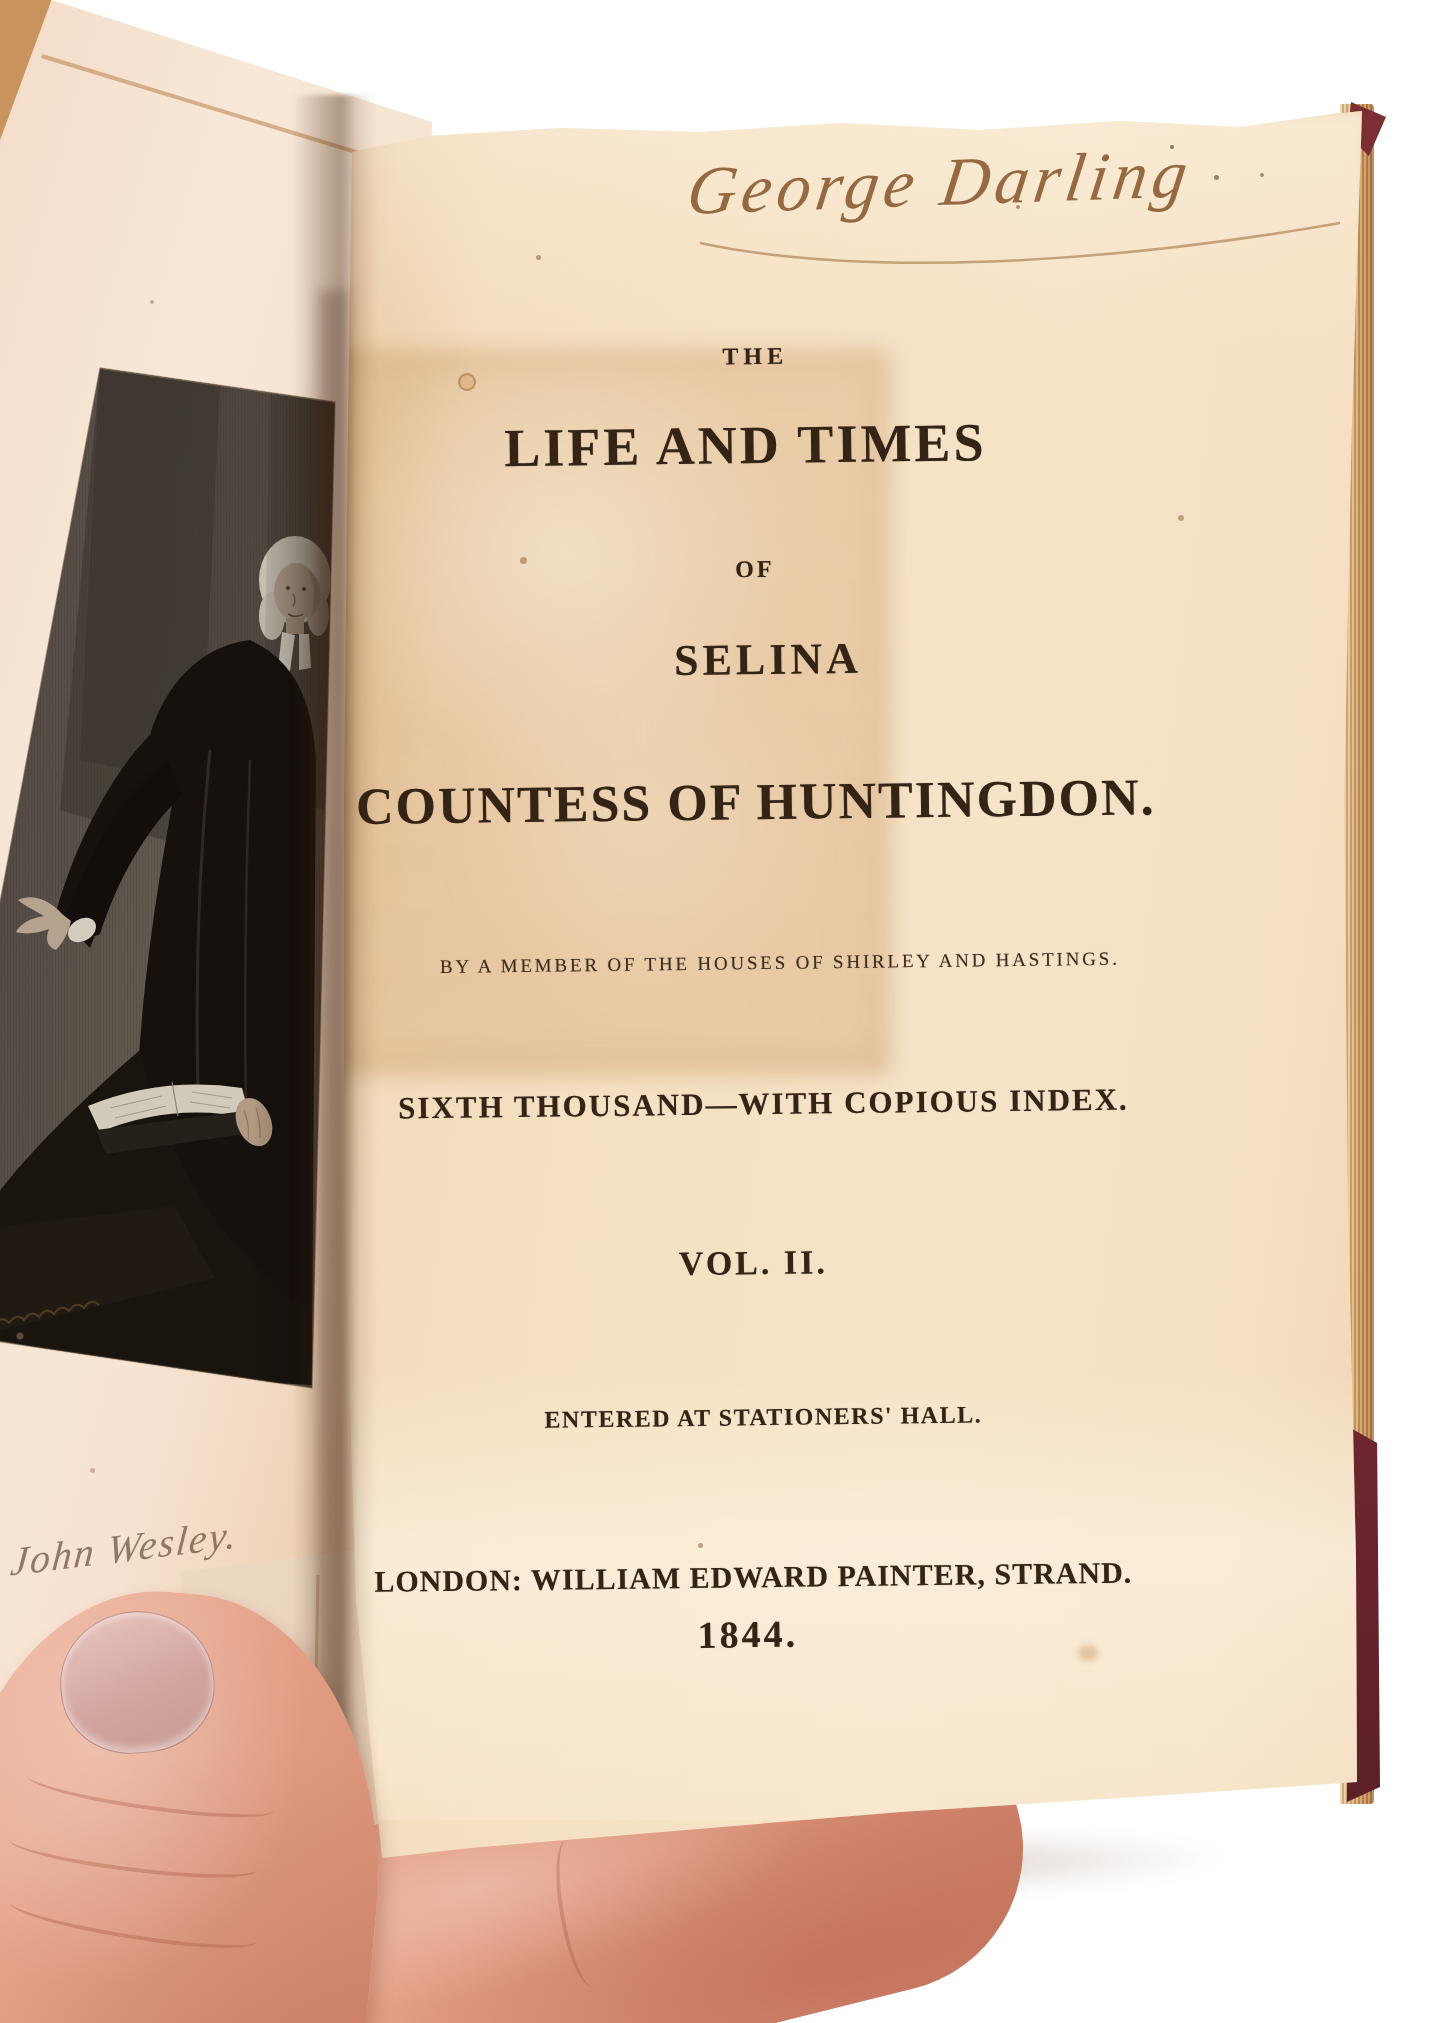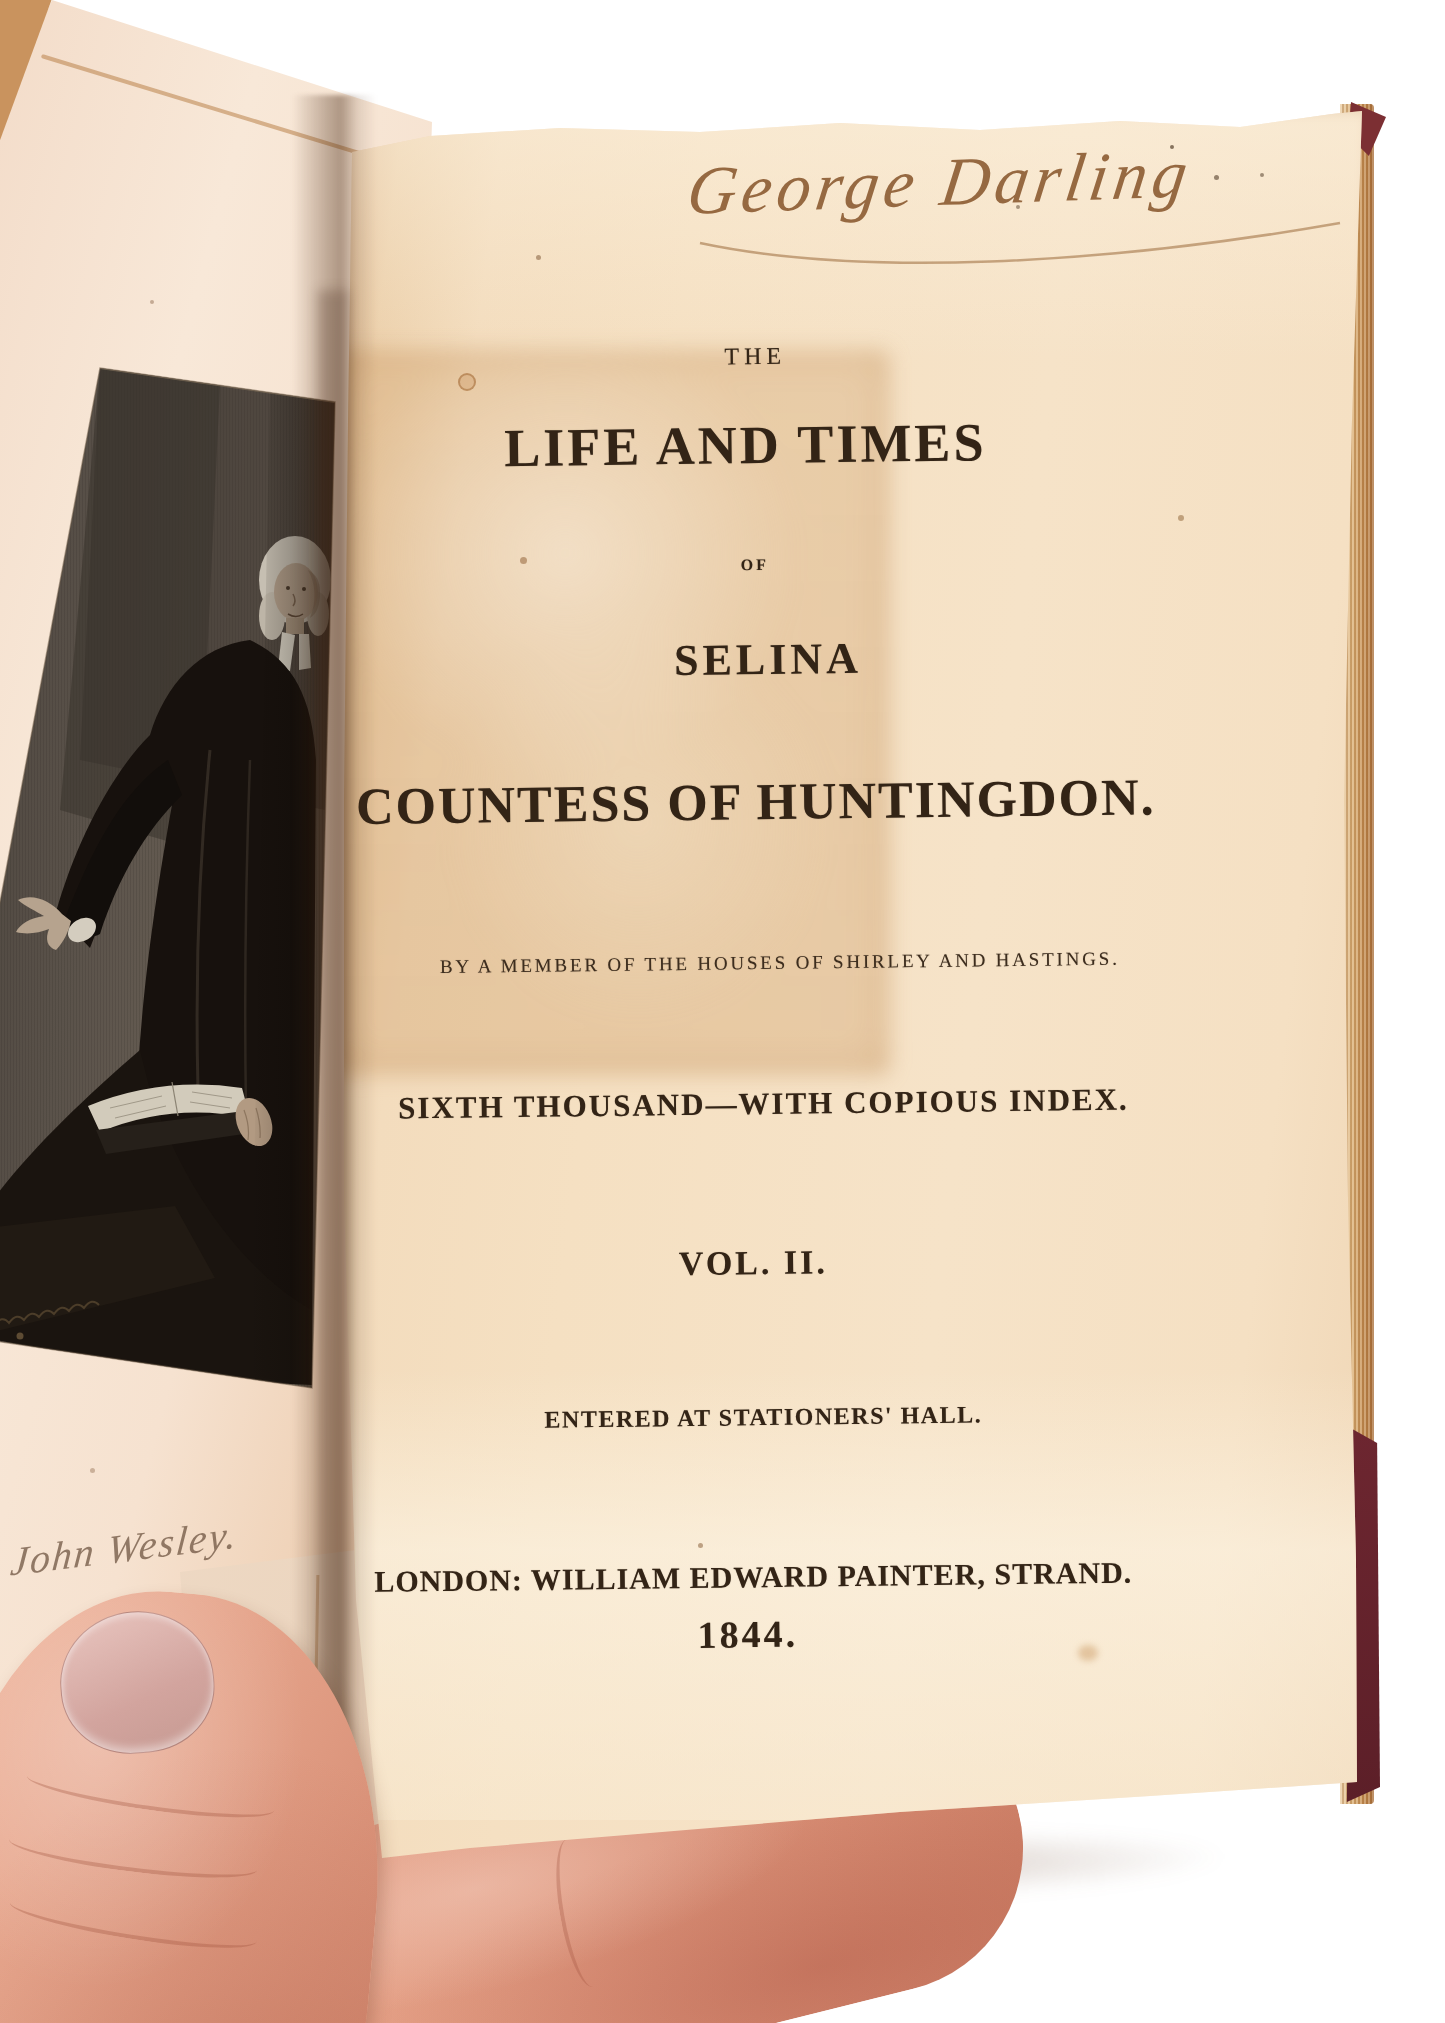--- a/index.html
+++ b/index.html
@@ -73,23 +73,23 @@
   .ghost-stain{left:0;top:245px;width:560px;height:725px;border-radius:12px;filter:blur(10px);
     background:
       radial-gradient(60% 45% at 42% 28%,rgba(250,240,225,.55),rgba(250,240,225,0) 70%),
       radial-gradient(50% 40% at 55% 65%,rgba(245,230,205,.4),rgba(245,230,205,0) 70%),
       linear-gradient(rgba(199,146,88,.26),rgba(199,146,88,.3));
     box-shadow:inset 0 0 40px rgba(170,115,60,.25);}
 
   .title-block{position:absolute;inset:0;transform:rotate(-0.7deg);color:#332416;}
   .tl{position:absolute;white-space:nowrap;transform:translateX(-50%);
       text-shadow:0 0 1px rgba(51,36,22,.35);}
-  .tl-the     {left:433px;top:237px;font-size:24px;font-weight:400;letter-spacing:5px;}
+  .tl-the     {left:433px;top:237px;font-size:24px;font-weight:700;letter-spacing:5px;}
   .tl-main    {left:422px;top:308px;font-size:54px;font-weight:700;letter-spacing:3px;}
-  .tl-of      {left:430px;top:450px;font-size:16px;font-weight:700;letter-spacing:3px;}
+  .tl-of      {left:430px;top:450px;font-size:24px;font-weight:700;letter-spacing:3px;}
   .tl-selina  {left:442px;top:528px;font-size:44px;font-weight:700;letter-spacing:4px;}
   .tl-countess{left:428px;top:666px;font-size:52px;font-weight:700;letter-spacing:2px;}
   .tl-byline  {left:450px;top:846px;font-size:19px;font-weight:400;letter-spacing:2.8px;color:#3d2d1e;}
   .tl-edition {left:432px;top:980px;font-size:31px;font-weight:700;letter-spacing:2px;}
   .tl-volume  {left:420px;top:1138px;font-size:34px;font-weight:700;letter-spacing:3px;}
   .tl-entered {left:428px;top:1298px;font-size:24px;font-weight:700;letter-spacing:1.5px;}
   .tl-imprint {left:416px;top:1454px;font-size:30px;font-weight:700;letter-spacing:1px;}
   .tl-year    {left:410px;top:1506px;font-size:38px;font-weight:700;letter-spacing:3px;}
 
   .fox{position:absolute;border-radius:50%;}

